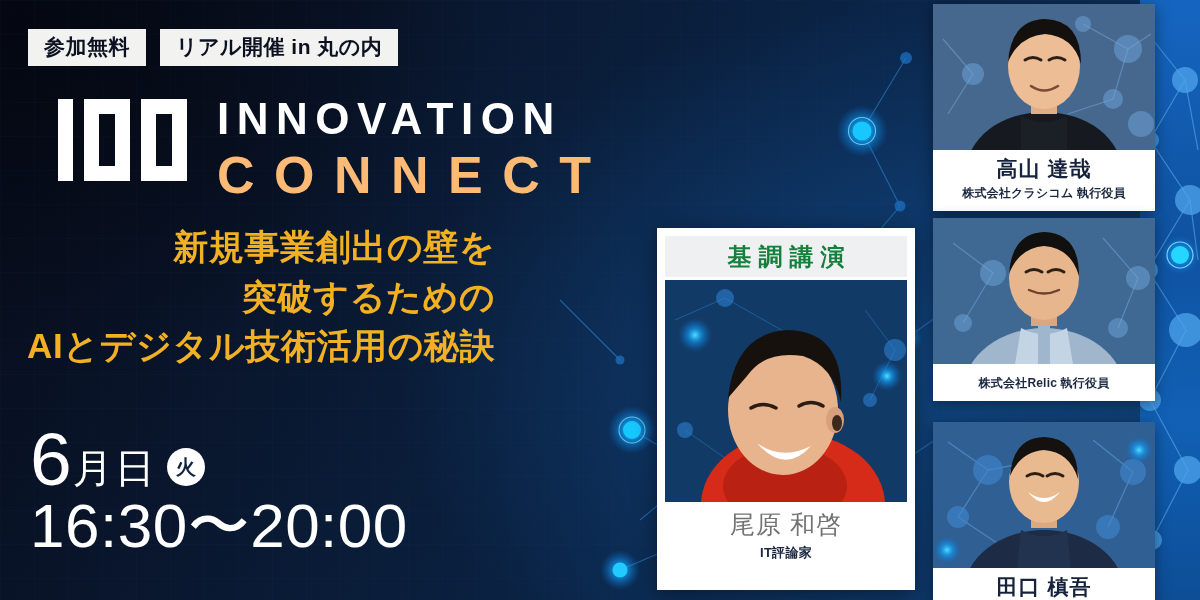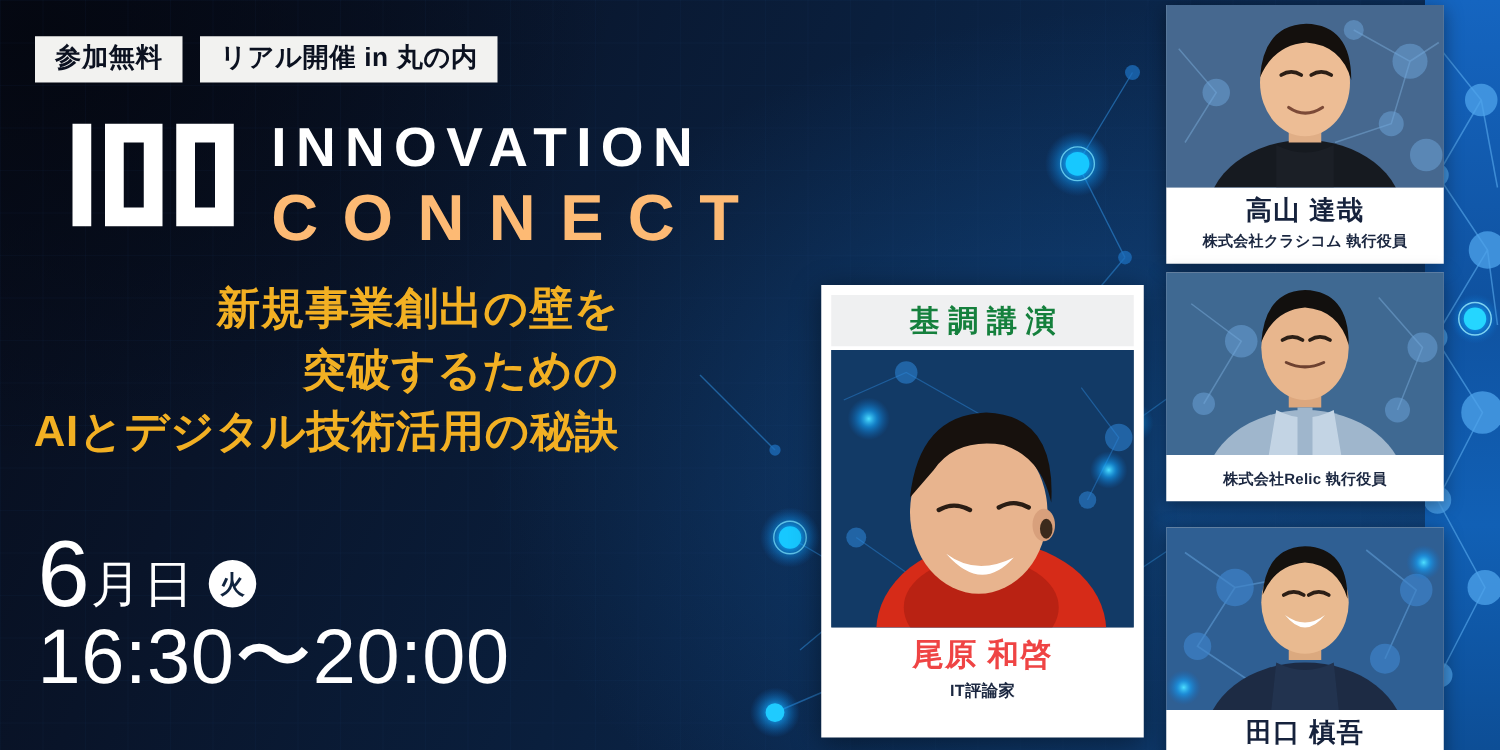--- a/index.html
+++ b/index.html
@@ -97,21 +97,21 @@
   #keynote-photo {
     position:relative; height:222px; width:242px; margin-top:3px;
     overflow:hidden;
     background:linear-gradient(160deg,#123a66 0%,#0e2c52 55%,#0a2votre 100%);
     background-color:#12375f;
   }
   #keynote-name {
     text-align:center; padding-top:9px;
   }
   #keynote-name .kn {
-    color:#ef4444; font-size:25px; font-weight:700; letter-spacing:1px; line-height:1.1;
+    color:#737373; font-size:25px; font-weight:400; letter-spacing:1px; line-height:1.1;
   }
   #keynote-name .kt {
     color:#1b2740; font-size:13px; font-weight:700; margin-top:5px; letter-spacing:.3px;
   }
 
   
   #rail { position:absolute; right:0; top:0; width:285px; height:600px; }
   #rail-strip {
     position:absolute; right:0; top:0; width:60px; height:600px;
     background:linear-gradient(180deg,#1565c0 0%,#0f52a0 40%,#1160b5 70%,#0d4e96 100%);

